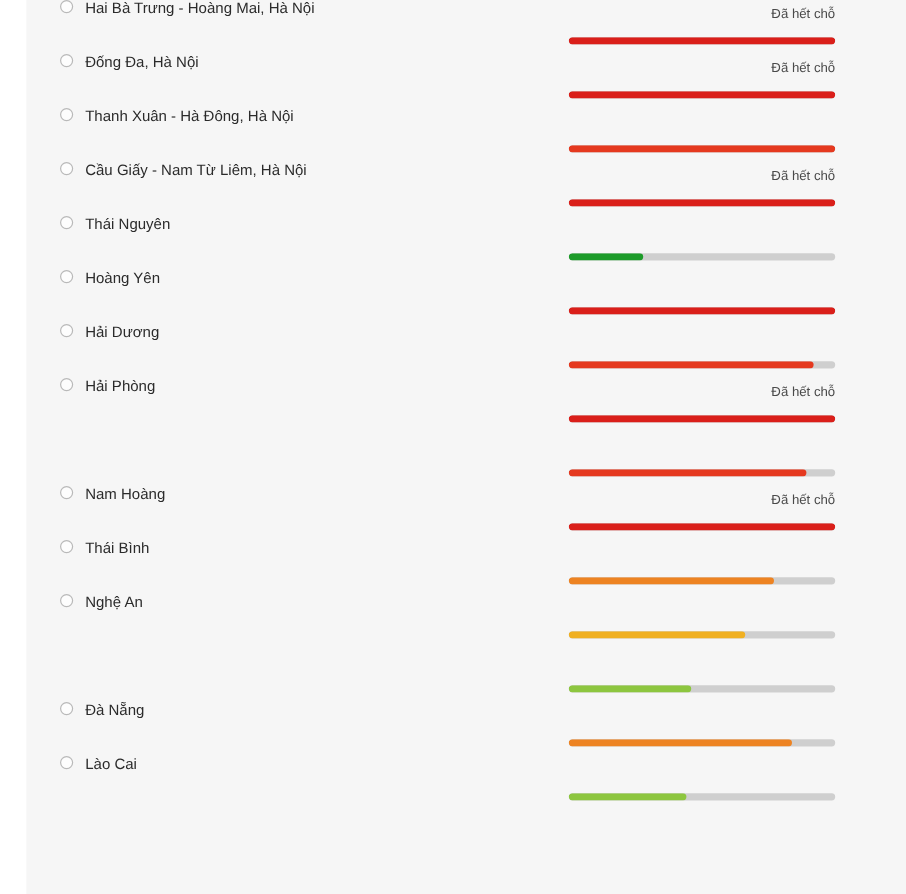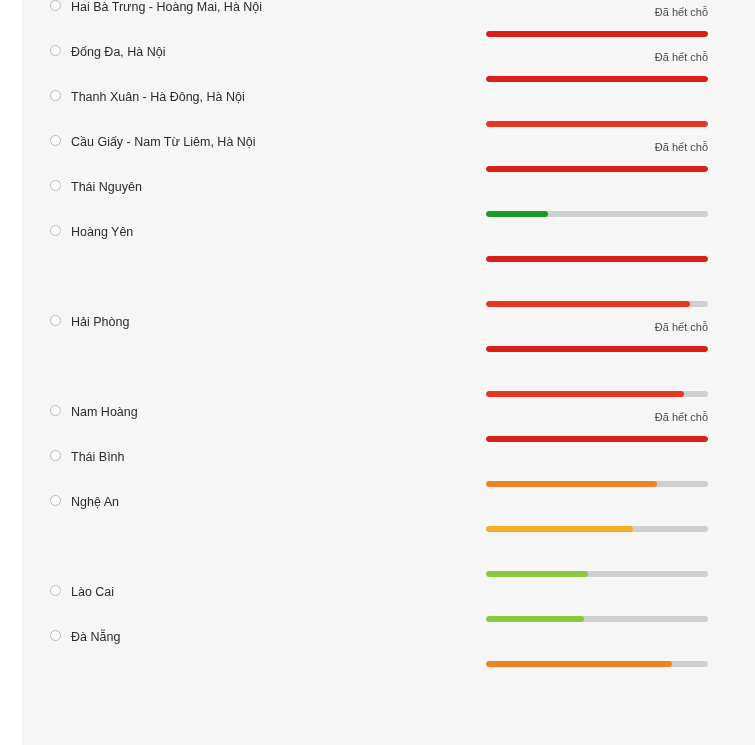--- a/index.html
+++ b/index.html
@@ -55,21 +55,21 @@
   }
   .radio-label {
     margin-left: 10px;
     font-size: 12.5px;
     color: #2b2b2b;
     white-space: nowrap;
     line-height: 14px;
   }
   .bar-cell {
     position: absolute;
-    left: 464px;
+    left: 452px;
     top: 0;
     width: 222px;
     height: 45px;
   }
   .bar-status {
     position: absolute;
     right: 0;
     top: 6px;
     font-size: 11px;
     color: #4a4a4a;
@@ -164,20 +164,24 @@
             <span class="radio-btn"></span>
             <span class="radio-label">Hoàng Yên</span>
           </div>
           <div class="bar-cell">
             <div class="bar-track">
               <div class="bar-fill" style="width: 100%; background: rgb(218, 31, 26);"></div>
             </div>
           </div>
         </div>
         <div class="option-row">
+          <div class="radio-cell">
+            <span class="radio-btn"></span>
+            <span class="radio-label">Hải Dương</span>
+          </div>
           <div class="bar-cell">
             <div class="bar-track">
               <div class="bar-fill" style="width: 92%; background: rgb(229, 57, 31);"></div>
             </div>
           </div>
         </div>
         <div class="option-row">
           <div class="radio-cell">
             <span class="radio-btn"></span>
             <span class="radio-label">Hải Phòng</span>
@@ -233,34 +237,34 @@
         <div class="option-row">
           <div class="bar-cell">
             <div class="bar-track">
               <div class="bar-fill" style="width: 46%; background: rgb(141, 198, 63);"></div>
             </div>
           </div>
         </div>
         <div class="option-row">
           <div class="radio-cell">
             <span class="radio-btn"></span>
+            <span class="radio-label">Đà Nẵng</span>
+          </div>
+          <div class="bar-cell">
+            <div class="bar-track">
+              <div class="bar-fill" style="width: 84%; background: rgb(237, 131, 34);"></div>
+            </div>
+          </div>
+        </div>
+        <div class="option-row">
+          <div class="radio-cell">
+            <span class="radio-btn"></span>
             <span class="radio-label">Lào Cai</span>
           </div>
           <div class="bar-cell">
             <div class="bar-track">
               <div class="bar-fill" style="width: 44%; background: rgb(141, 198, 63);"></div>
-            </div>
-          </div>
-        </div>
-        <div class="option-row">
-          <div class="radio-cell">
-            <span class="radio-btn"></span>
-            <span class="radio-label">Đà Nẵng</span>
-          </div>
-          <div class="bar-cell">
-            <div class="bar-track">
-              <div class="bar-fill" style="width: 84%; background: rgb(237, 131, 34);"></div>
             </div>
           </div>
         </div>
       </div>
   </div>
 </div>
 
 </body></html>

